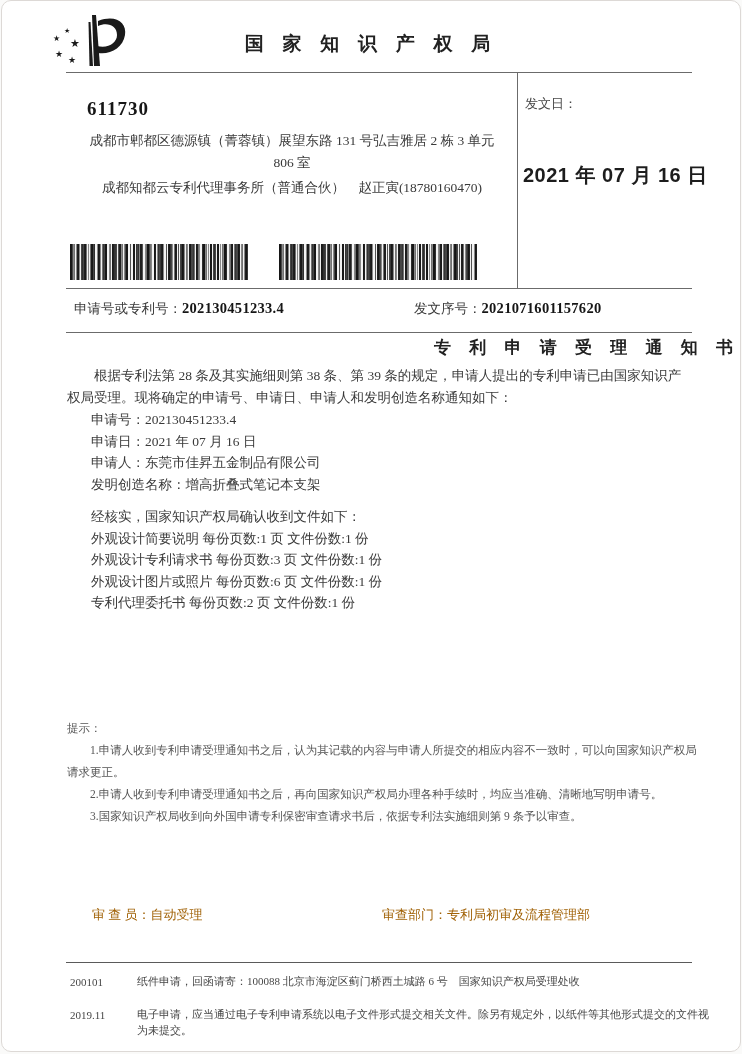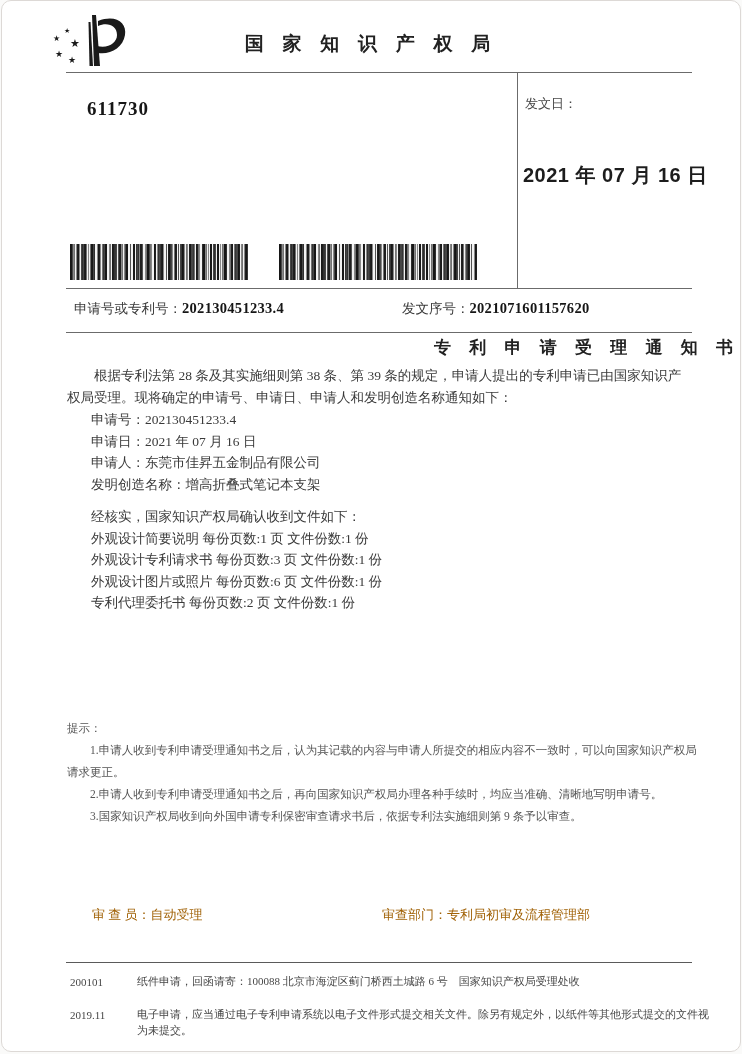--- a/index.html
+++ b/index.html
@@ -42,21 +42,21 @@
       repeating-linear-gradient(90deg, rgba(40,40,40,.85) 0 3px, transparent 3px 11px),
       repeating-linear-gradient(90deg, rgba(60,60,60,.7) 0 1px, transparent 1px 4px),
       repeating-linear-gradient(90deg, #888 0 1px, #f2f2f2 1px 3px);
   }
   .barcode1 { left:68px; width:178px; }
   .barcode2 { left:277px; width:198px; }
 
   
   .numrow { position:absolute; left:72px; top:299px; width:620px; font-size:13.5px; color:#3a3a3a; }
   .numrow b { font-size:14.5px; color:#161616; letter-spacing:0.3px; }
-  .numrow .serial { position:absolute; left:328px; top:0; }
+  .numrow .serial { position:absolute; left:340px; top:0; }
 
   
   .doc-title {
     position:absolute; left:0; right:0; top:335px; text-align:right;
     font-size:17px; font-weight:bold; letter-spacing:7px; color:#222;
   }
   .body { position:absolute; left:65px; top:364px; width:627px; font-size:13.5px; line-height:21.5px; color:#3a3a3a; }
   .intro { text-indent:2em; margin:0; }
   .fieldlist { padding-left:24px; margin-top:1px; }
   .confirm { padding-left:24px; margin-top:11px; }
@@ -93,20 +93,25 @@
     <polygon points="40,2 44,2 48,53 42,53" fill="#1a1a1a"></polygon>
     <polygon points="36.5,9 38.5,9 41,53 37.5,53" fill="#1a1a1a"></polygon>
     <path d="M46,8 C64,1 75,10 73,22 C71,35 58,42 46,40 L45,33 C56,36 65,30 65,22 C65,12 55,9 46,13 Z" fill="#1a1a1a"></path>
   </svg>
   <div class="org-name">国 家 知 识 产 权 局</div>
 
   <div class="hline rule-top"></div>
   <div class="vline"></div>
 
   <div class="postal">611730</div>
+  <div class="addr">
+    <div>成都市郫都区德源镇（菁蓉镇）展望东路 131 号弘吉雅居 2 栋 3 单元</div>
+    <div>806 室</div>
+    <div class="agency">成都知都云专利代理事务所（普通合伙）　赵正寅(18780160470)</div>
+  </div>
 
   <div class="issue-label">发文日：</div>
   <div class="issue-date">2021 年 07 月 16 日</div>
 
   <div class="barcode barcode1"></div>
   <div class="barcode barcode2"></div>
 
   <div class="hline rule-a"></div>
 
   <div class="numrow">

